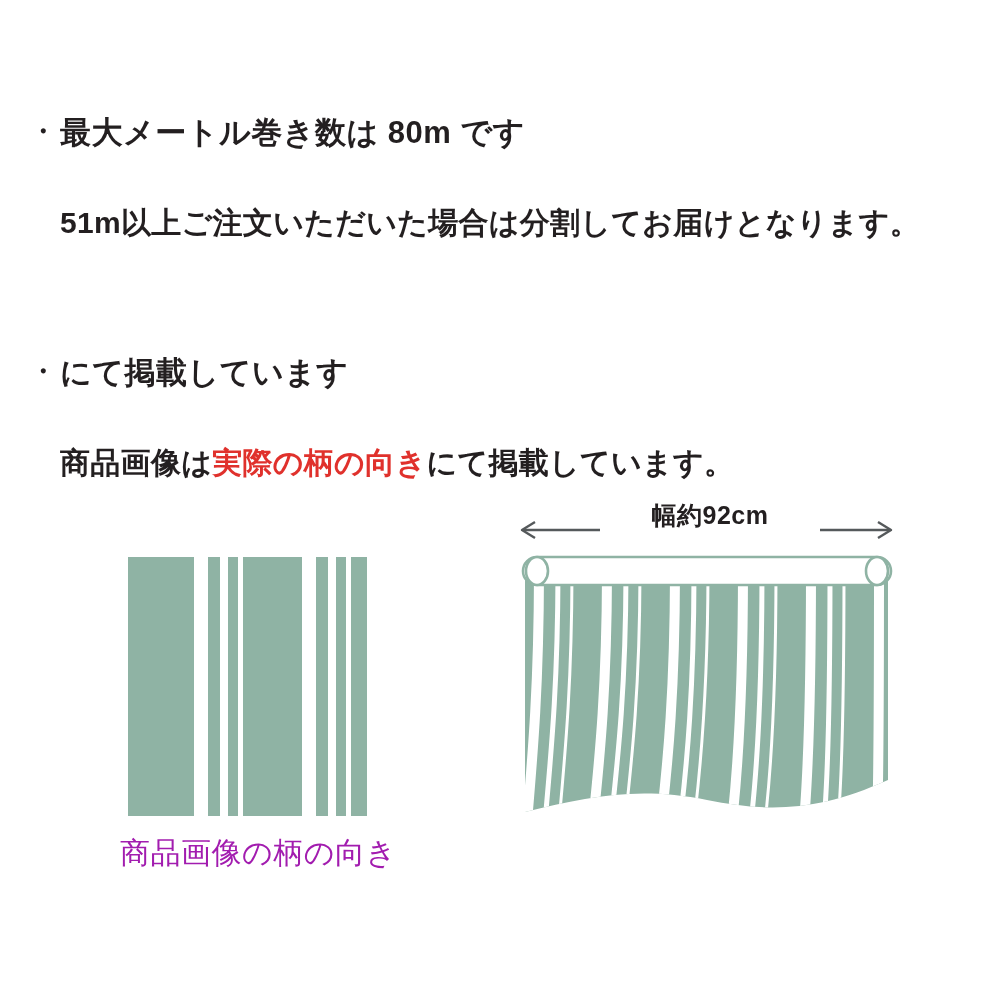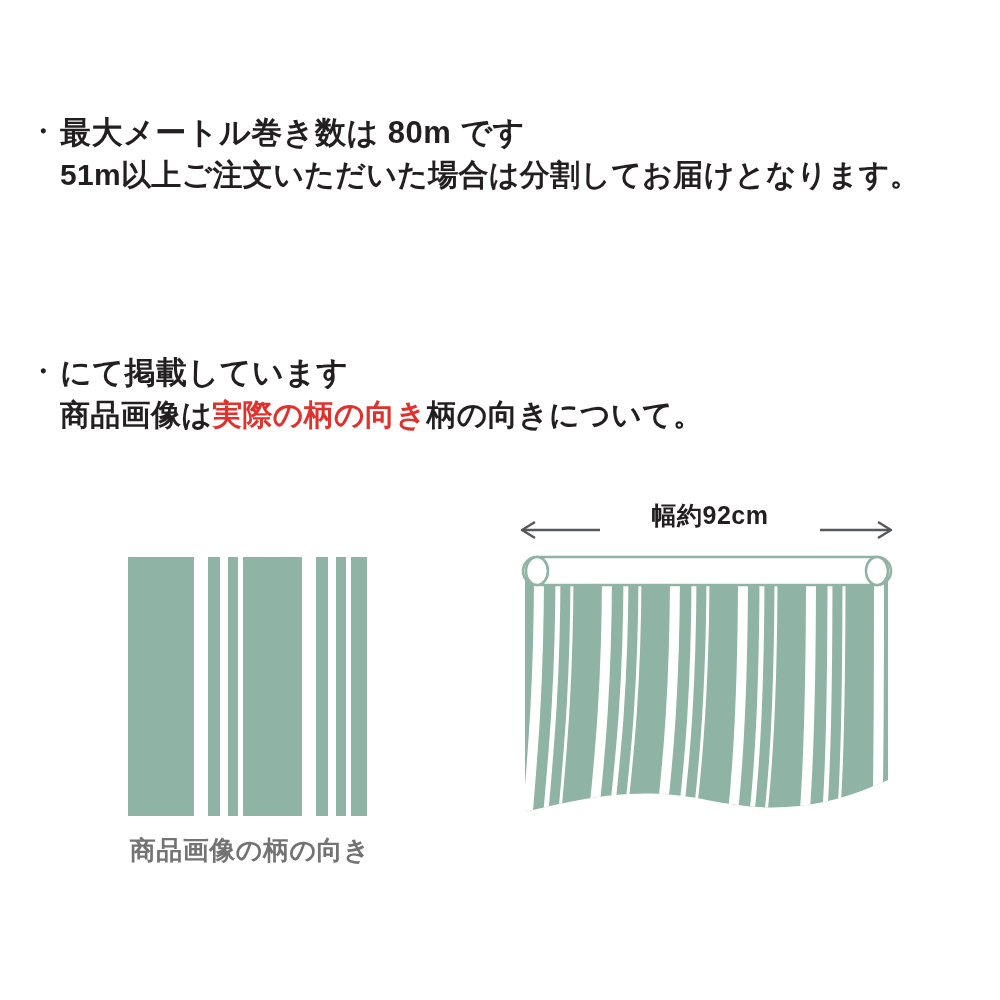--- a/index.html
+++ b/index.html
@@ -47,20 +47,21 @@
   }
   .bullet-text { flex: 1 1 auto; }
 
   .sub-line {
     margin-left: 30px;
     font-size: 30px;
     line-height: 1.42;
     font-weight: bold;
     letter-spacing: 0.3px;
     white-space: nowrap;
+    margin-top: 48px;
   }
   .red { color: #e0312c; }
 
   
   .figure-left {
     position: absolute;
     left: 128px;
     top: 557px;
     width: 239px;
     height: 259px;
@@ -68,23 +69,23 @@
   .figure-right {
     position: absolute;
     left: 517px;
     top: 512px;
     width: 379px;
     height: 305px;
   }
 
   .caption {
     position: absolute;
-    font-size: 26px;
-    font-weight: bold;
-    color: #737373;
+    font-size: 30px;
+    font-weight: normal;
+    color: #a21caf;
     letter-spacing: 0.5px;
     white-space: nowrap;
   }
   .caption-left {
     left: 120px;
     top: 833px;
     width: 260px;
     text-align: center;
   }
   .caption-right {
@@ -119,21 +120,21 @@
     </div>
     <div class="sub-line">51m以上ご注文いただいた場合は分割してお届けとなります。</div>
   </div>
 
   <div class="block block-2">
     <div class="bullet-line">
       <span class="bullet-dot">・</span>
       <span class="bullet-text">にて掲載しています</span>
     </div>
     <div class="sub-line">
-      <span>商品画像は</span><span class="red">実際の柄の向き</span><span>柄の向きについて。</span>
+      <span>商品画像は</span><span class="red">実際の柄の向き</span><span>にて掲載しています。</span>
     </div>
   </div>
 
   <div class="figure-left">
     <svg width="239" height="259" viewBox="0 0 239 259" xmlns="http://www.w3.org/2000/svg">
       <rect x="0" y="0" width="239" height="259" fill="#8fb3a4"></rect>
       <g>
         <rect x="66" y="0" width="14" height="259" fill="#ffffff"></rect>
         <rect x="92" y="0" width="8" height="259" fill="#ffffff"></rect>
         <rect x="110" y="0" width="5" height="259" fill="#ffffff"></rect>

